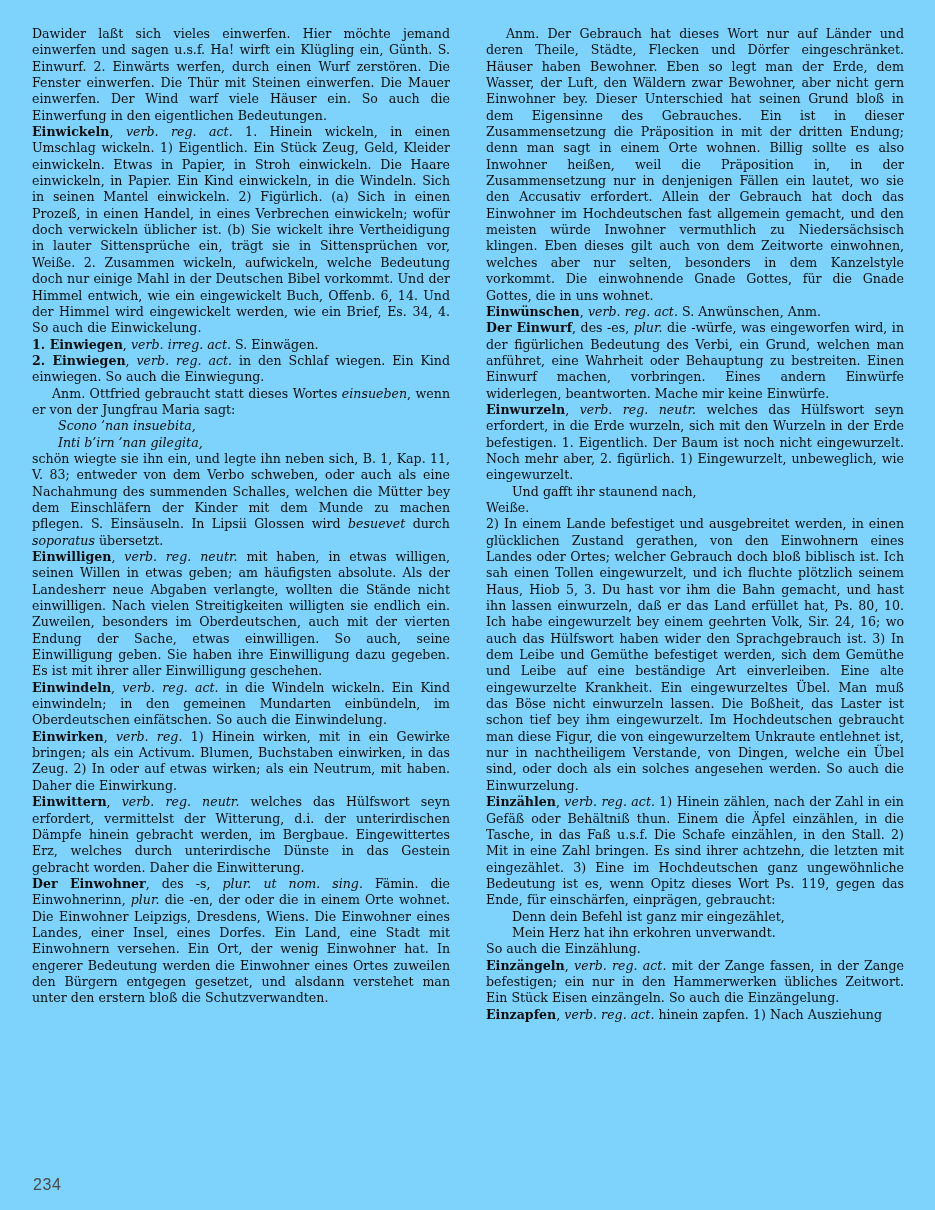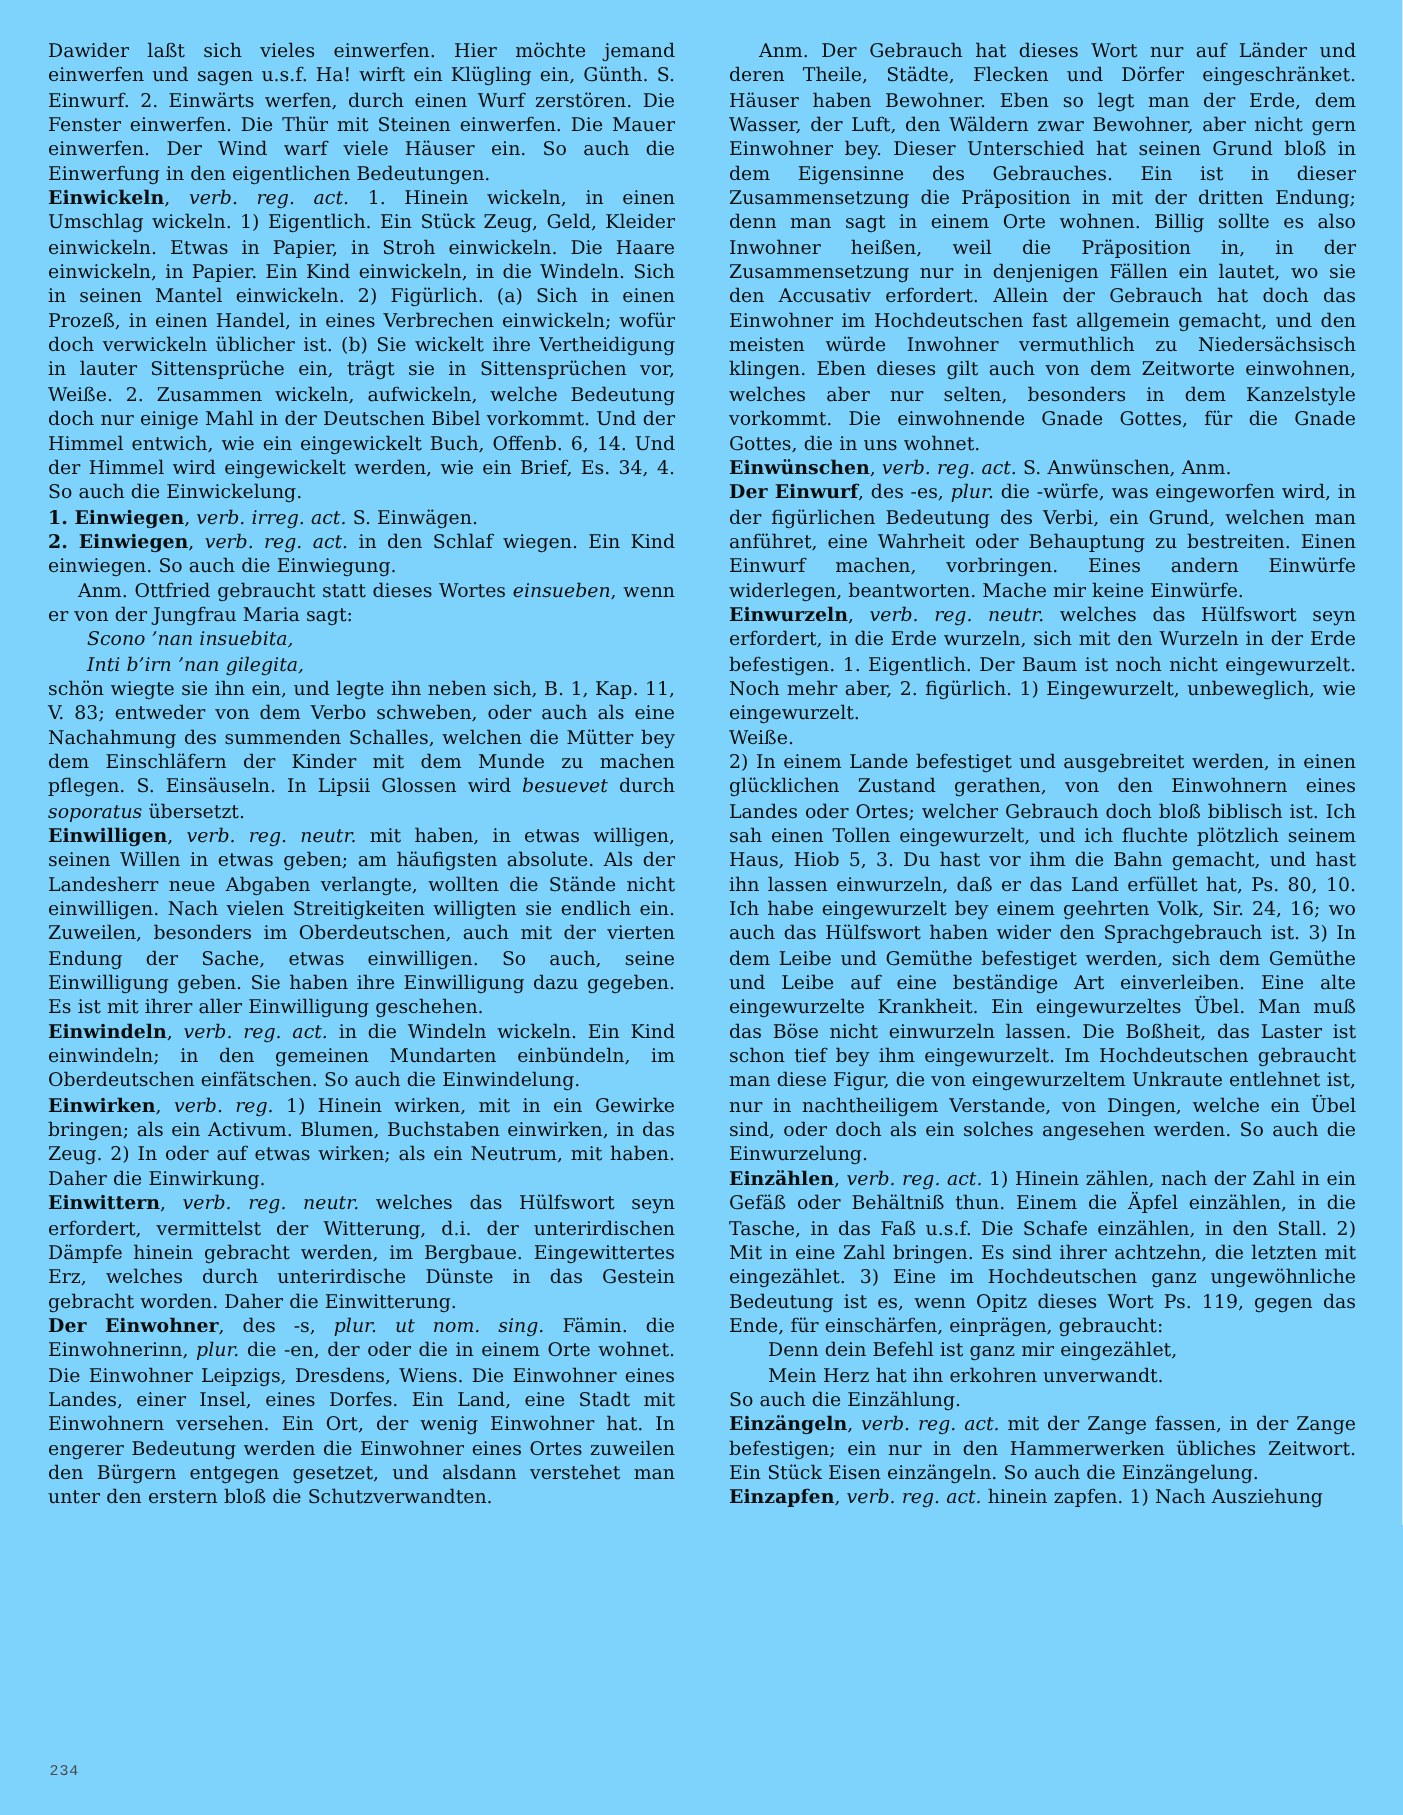--- a/index.html
+++ b/index.html
@@ -47,22 +47,22 @@
     text-align: left;
   }
   .p-last-left { text-align: left; }
   .p-right { text-align: right; }
   .hw { font-weight: bold; }
   .it { font-style: italic; }
   .pagenum {
     position: absolute;
     left: 33px;
     top: 1176px;
-    font-size: 10px;
-    font-family: Liberation Mono, monospace;
+    font-size: 16px;
+    font-family: Liberation Sans, sans-serif;
     color: #4a4a4a;
     letter-spacing: 0.6px;
   }
 </style>
 </head>
 <body>
 
 <div class="page">
 
   <div class="columns">
@@ -79,20 +79,21 @@
         <p class="p-flush"><span class="hw">Einwindeln</span><span>, </span><span class="it">verb. reg. act.</span><span> in die Windeln wickeln. Ein Kind einwindeln; in den gemeinen Mundarten einbündeln, im Oberdeutschen einfätschen. So auch die Einwindelung.</span></p>
         <p class="p-flush"><span class="hw">Einwirken</span><span>, </span><span class="it">verb. reg.</span><span> 1) Hinein wirken, mit in ein Gewirke bringen; als ein Activum. Blumen, Buchstaben einwirken, in das Zeug. 2) In oder auf etwas wirken; als ein Neutrum, mit haben. Daher die Einwirkung.</span></p>
         <p class="p-flush"><span class="hw">Einwittern</span><span>, </span><span class="it">verb. reg. neutr.</span><span> welches das Hülfswort seyn erfordert, vermittelst der Witterung, d.i. der unterirdischen Dämpfe hinein gebracht werden, im Bergbaue. Eingewittertes Erz, welches durch unterirdische Dünste in das Gestein gebracht worden. Daher die Einwitterung.</span></p>
         <p class="p-flush p-last-left"><span class="hw">Der Einwohner</span><span>, des -s, </span><span class="it">plur. ut nom. sing.</span><span> Fämin. die Einwohnerinn, </span><span class="it">plur.</span><span> die -en, der oder die in einem Orte wohnet. Die Einwohner Leipzigs, Dresdens, Wiens. Die Einwohner eines Landes, einer Insel, eines Dorfes. Ein Land, eine Stadt mit Einwohnern versehen. Ein Ort, der wenig Einwohner hat. In engerer Bedeutung werden die Einwohner eines Ortes zuweilen den Bürgern entgegen gesetzet, und alsdann verstehet man unter den erstern bloß die Schutzverwandten.</span></p>
       </div>
     <div class="col" id="right-col">
         <p class="p-indent"><span>Anm. Der Gebrauch hat dieses Wort nur auf Länder und deren Theile, Städte, Flecken und Dörfer eingeschränket. Häuser haben Bewohner. Eben so legt man der Erde, dem Wasser, der Luft, den Wäldern zwar Bewohner, aber nicht gern Einwohner bey. Dieser Unterschied hat seinen Grund bloß in dem Eigensinne des Gebrauches. Ein ist in dieser Zusammensetzung die Präposition in mit der dritten Endung; denn man sagt in einem Orte wohnen. Billig sollte es also Inwohner heißen, weil die Präposition in, in der Zusammensetzung nur in denjenigen Fällen ein lautet, wo sie den Accusativ erfordert. Allein der Gebrauch hat doch das Einwohner im Hochdeutschen fast allgemein gemacht, und den meisten würde Inwohner vermuthlich zu Niedersächsisch klingen. Eben dieses gilt auch von dem Zeitworte einwohnen, welches aber nur selten, besonders in dem Kanzelstyle vorkommt. Die einwohnende Gnade Gottes, für die Gnade Gottes, die in uns wohnet.</span></p>
         <p class="p-flush p-last-left"><span class="hw">Einwünschen</span><span>, </span><span class="it">verb. reg. act.</span><span> S. Anwünschen, Anm.</span></p>
         <p class="p-flush"><span class="hw">Der Einwurf</span><span>, des -es, </span><span class="it">plur.</span><span> die -würfe, was eingeworfen wird, in der figürlichen Bedeutung des Verbi, ein Grund, welchen man anführet, eine Wahrheit oder Behauptung zu bestreiten. Einen Einwurf machen, vorbringen. Eines andern Einwürfe widerlegen, beantworten. Mache mir keine Einwürfe.</span></p>
         <p class="p-flush"><span class="hw">Einwurzeln</span><span>, </span><span class="it">verb. reg. neutr.</span><span> welches das Hülfswort seyn erfordert, in die Erde wurzeln, sich mit den Wurzeln in der Erde befestigen. 1. Eigentlich. Der Baum ist noch nicht eingewurzelt. Noch mehr aber, 2. figürlich. 1) Eingewurzelt, unbeweglich, wie eingewurzelt.</span></p>
+        <p class="p-verse"><span>Und gafft ihr staunend nach,</span></p>
         <p class="p-right"><span>Weiße.</span></p>
         <p class="p-flush"><span>2) In einem Lande befestiget und ausgebreitet werden, in einen glücklichen Zustand gerathen, von den Einwohnern eines Landes oder Ortes; welcher Gebrauch doch bloß biblisch ist. Ich sah einen Tollen eingewurzelt, und ich fluchte plötzlich seinem Haus, Hiob 5, 3. Du hast vor ihm die Bahn gemacht, und hast ihn lassen einwurzeln, daß er das Land erfüllet hat, Ps. 80, 10. Ich habe eingewurzelt bey einem geehrten Volk, Sir. 24, 16; wo auch das Hülfswort haben wider den Sprachgebrauch ist. 3) In dem Leibe und Gemüthe befestiget werden, sich dem Gemüthe und Leibe auf eine beständige Art einverleiben. Eine alte eingewurzelte Krankheit. Ein eingewurzeltes Übel. Man muß das Böse nicht einwurzeln lassen. Die Boßheit, das Laster ist schon tief bey ihm eingewurzelt. Im Hochdeutschen gebraucht man diese Figur, die von eingewurzeltem Unkraute entlehnet ist, nur in nachtheiligem Verstande, von Dingen, welche ein Übel sind, oder doch als ein solches angesehen werden. So auch die Einwurzelung.</span></p>
         <p class="p-flush p-last-left"><span class="hw">Einzählen</span><span>, </span><span class="it">verb. reg. act.</span><span> 1) Hinein zählen, nach der Zahl in ein Gefäß oder Behältniß thun. Einem die Äpfel einzählen, in die Tasche, in das Faß u.s.f. Die Schafe einzählen, in den Stall. 2) Mit in eine Zahl bringen. Es sind ihrer achtzehn, die letzten mit eingezählet. 3) Eine im Hochdeutschen ganz ungewöhnliche Bedeutung ist es, wenn Opitz dieses Wort Ps. 119, gegen das Ende, für einschärfen, einprägen, gebraucht:</span></p>
         <p class="p-verse"><span>Denn dein Befehl ist ganz mir eingezählet,</span></p>
         <p class="p-verse"><span>Mein Herz hat ihn erkohren unverwandt.</span></p>
         <p class="p-flush p-last-left"><span>So auch die Einzählung.</span></p>
         <p class="p-flush p-last-left"><span class="hw">Einzängeln</span><span>, </span><span class="it">verb. reg. act.</span><span> mit der Zange fassen, in der Zange befestigen; ein nur in den Hammerwerken übliches Zeitwort. Ein Stück Eisen einzängeln. So auch die Einzängelung.</span></p>
         <p class="p-flush p-last-left"><span class="hw">Einzapfen</span><span>, </span><span class="it">verb. reg. act.</span><span> hinein zapfen. 1) Nach Ausziehung</span></p>
       </div>
   </div>

